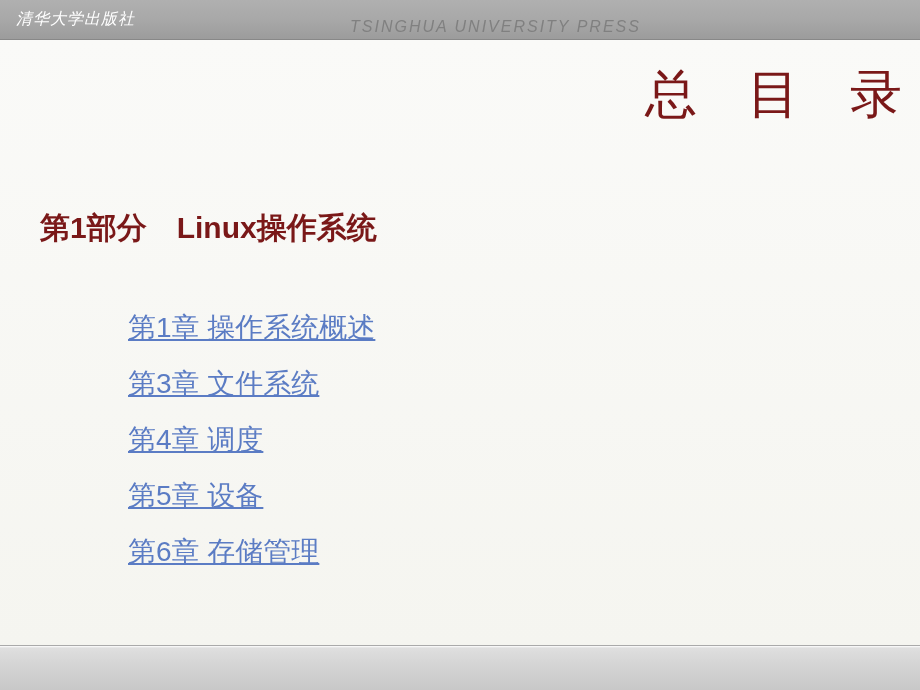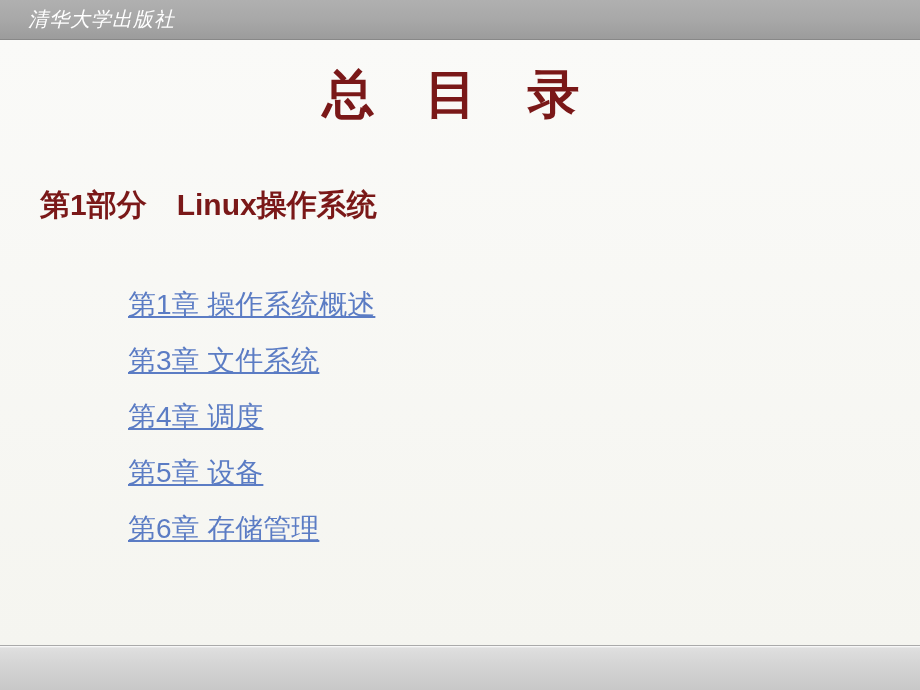--- a/index.html
+++ b/index.html
@@ -19,24 +19,24 @@
       width: 100%;
       height: 40px;
       background: linear-gradient(to bottom, #b0b0b0 0%, #a8a8a8 50%, #9c9c9c 100%);
       border-bottom: 1px solid #888;
       position: relative;
       display: flex;
       align-items: center;
     }
     .publisher-cn {
       color: #ffffff;
-      font-size: 20px;
+      font-size: 16px;
       font-weight: normal;
       font-style: italic;
-      padding-left: 28px;
+      padding-left: 16px;
       letter-spacing: 1px;
       font-family: "KaiTi", "STKaiti", serif;
     }
     .publisher-en {
       position: absolute;
       left: 350px;
       top: 18px;
       color: #808080;
       font-size: 16px;
       font-style: italic;
@@ -44,26 +44,26 @@
       font-family: "Arial", sans-serif;
     }
     .content-area {
       width: 100%;
       height: 605px;
       background: linear-gradient(to bottom, #fafaf8 0%, #f5f5f0 100%);
       padding-top: 20px;
       position: relative;
     }
     .main-title {
-      text-align: center;
+      text-align: right;
       color: #7a1818;
       font-size: 52px;
-      font-weight: bold;
+      font-weight: normal;
       letter-spacing: 18px;
-      margin-bottom: 55px;
+      margin-bottom: 78px;
       font-family: "SimHei", "Microsoft YaHei", sans-serif;
     }
     .section-title {
       color: #7a1818;
       font-size: 30px;
       font-weight: bold;
       margin-left: 40px;
       margin-bottom: 60px;
       font-family: "SimHei", "Microsoft YaHei", sans-serif;
     }
@@ -95,20 +95,21 @@
       right: 0;
       height: 2px;
       background: linear-gradient(to bottom, #fff, transparent);
     }
   </style>
 </head>
 <body>
 
 <div class="header-bar">
   <span class="publisher-cn">清华大学出版社</span>
+  <span class="publisher-en">TSINGHUA UNIVERSITY PRESS</span>
 </div>
 
 <div class="content-area">
   <h1 class="main-title">总 目 录</h1>
   <h2 class="section-title">第1部分　Linux操作系统</h2>
   <div class="chapter-list">
     <a class="chapter-item">第1章  操作系统概述</a>
     <a class="chapter-item">第3章  文件系统</a>
     <a class="chapter-item">第4章  调度</a>
     <a class="chapter-item">第5章  设备</a>

